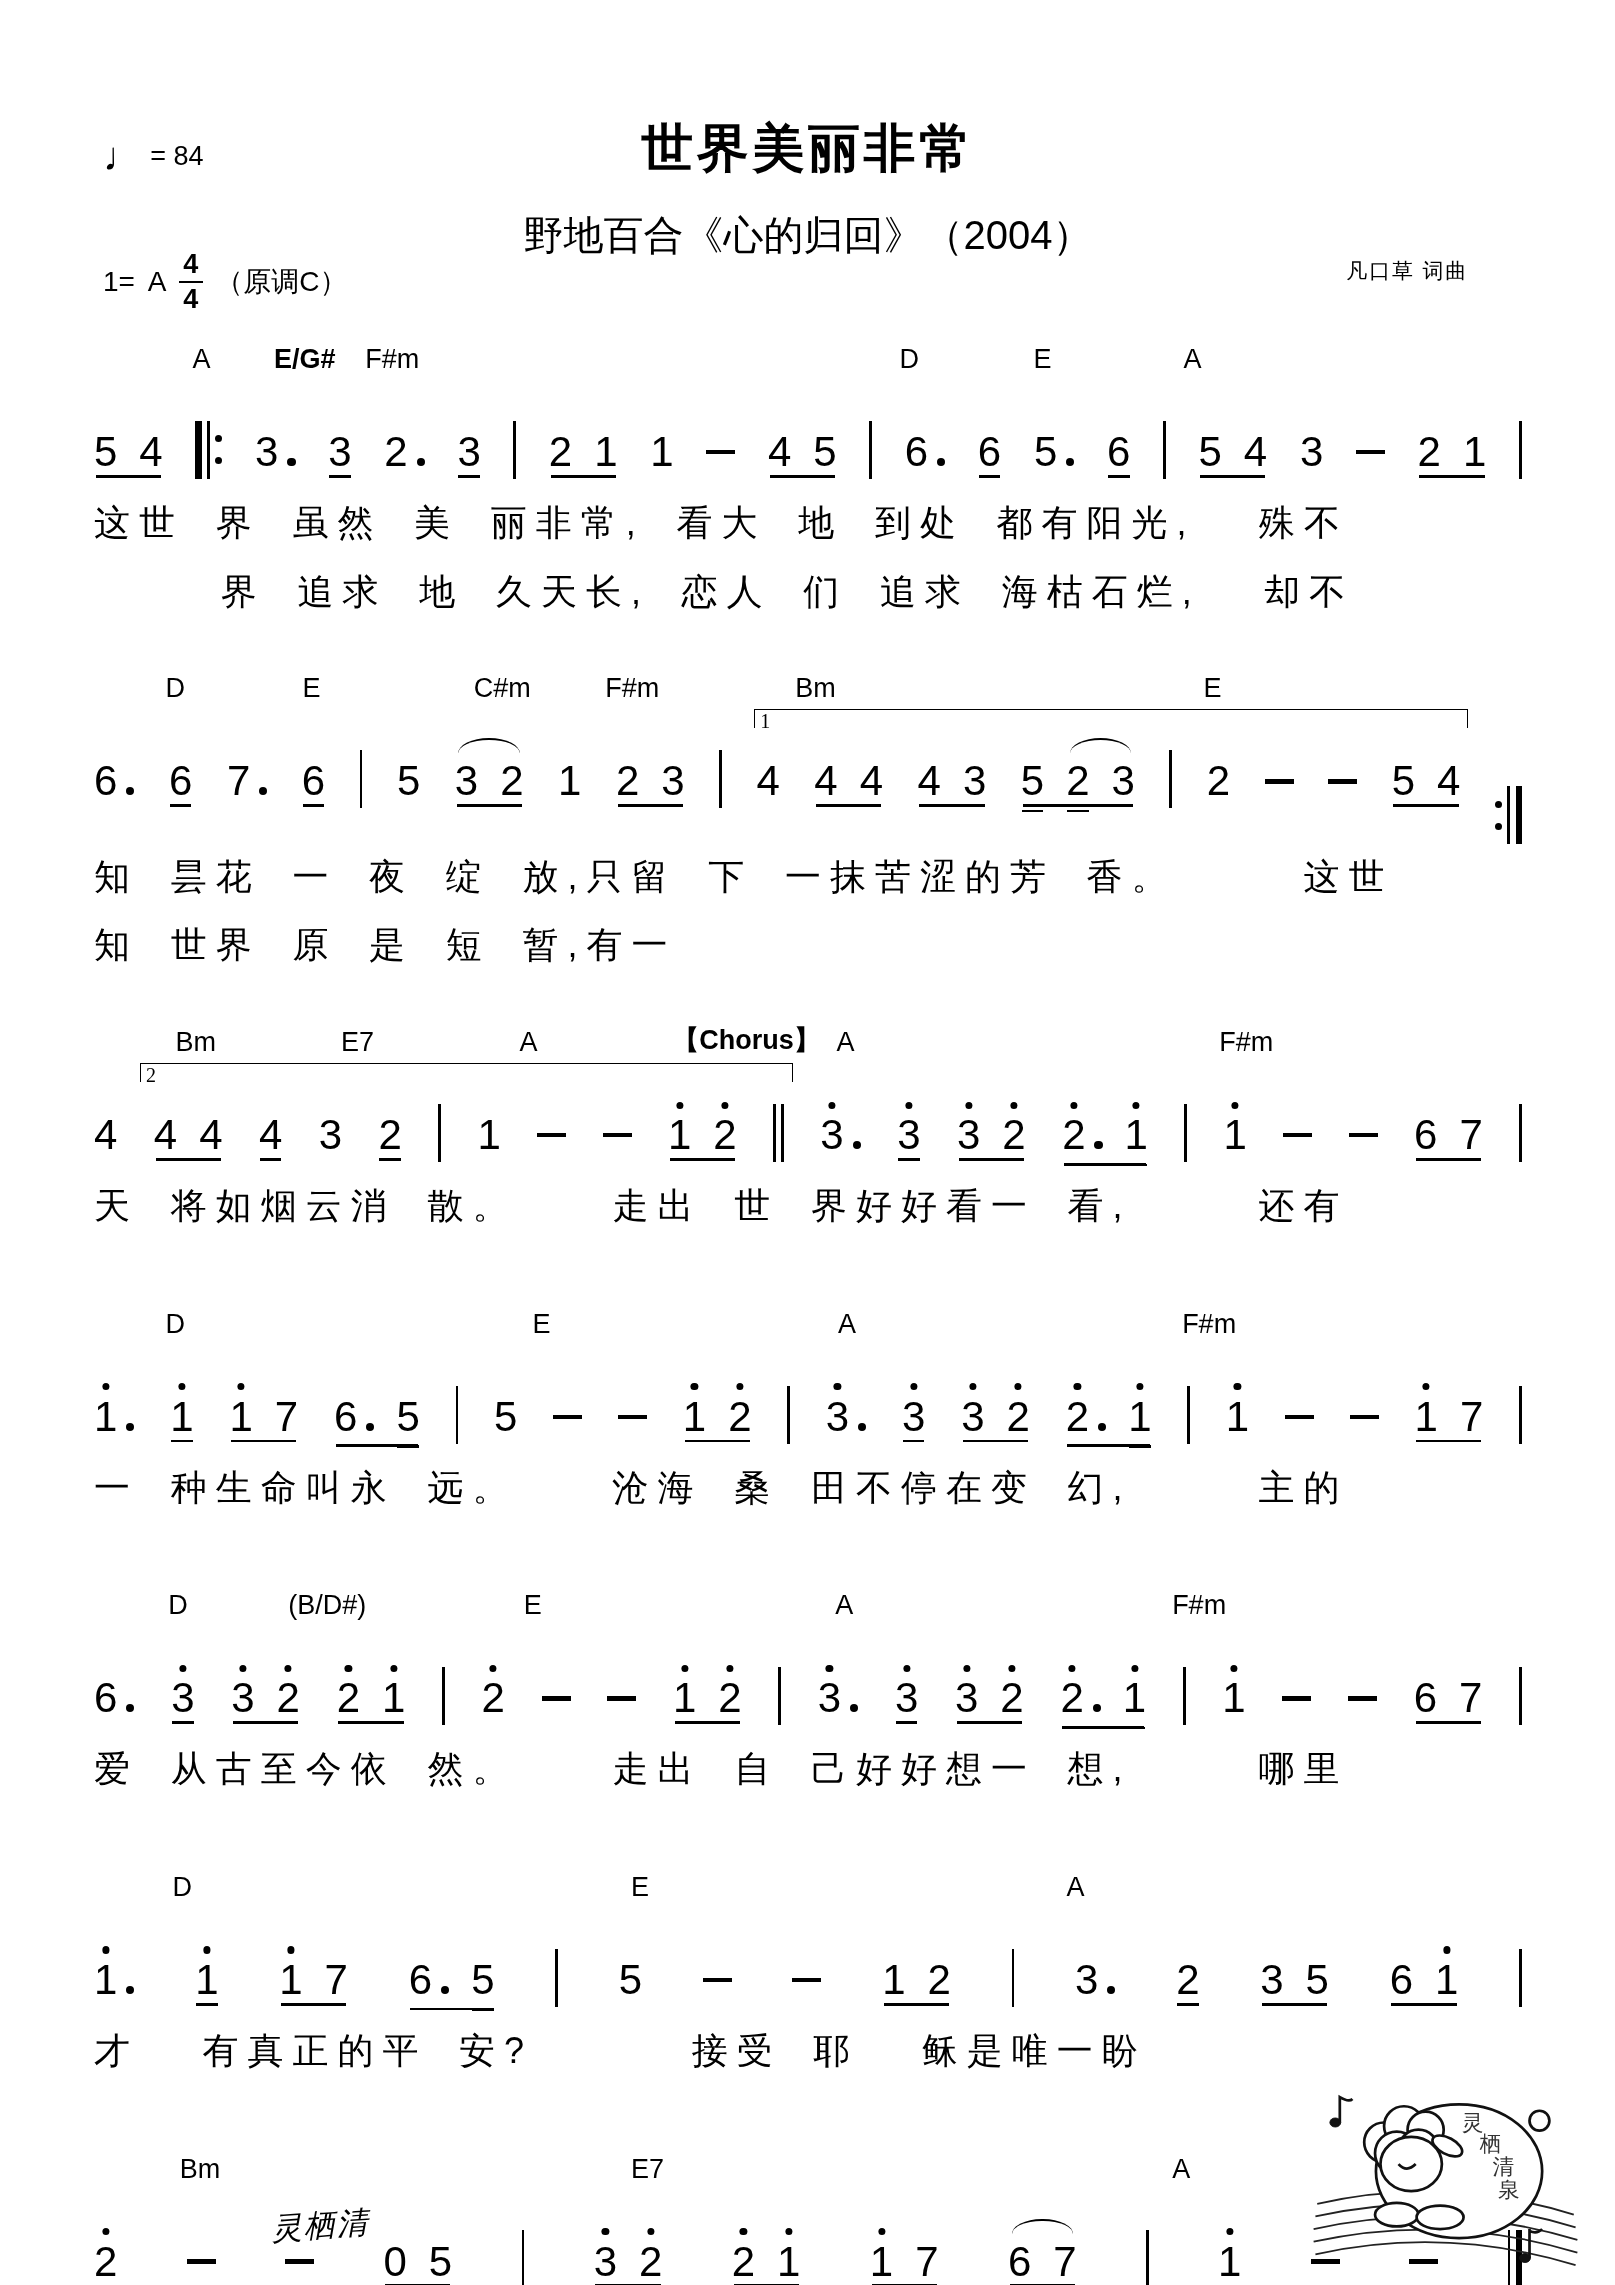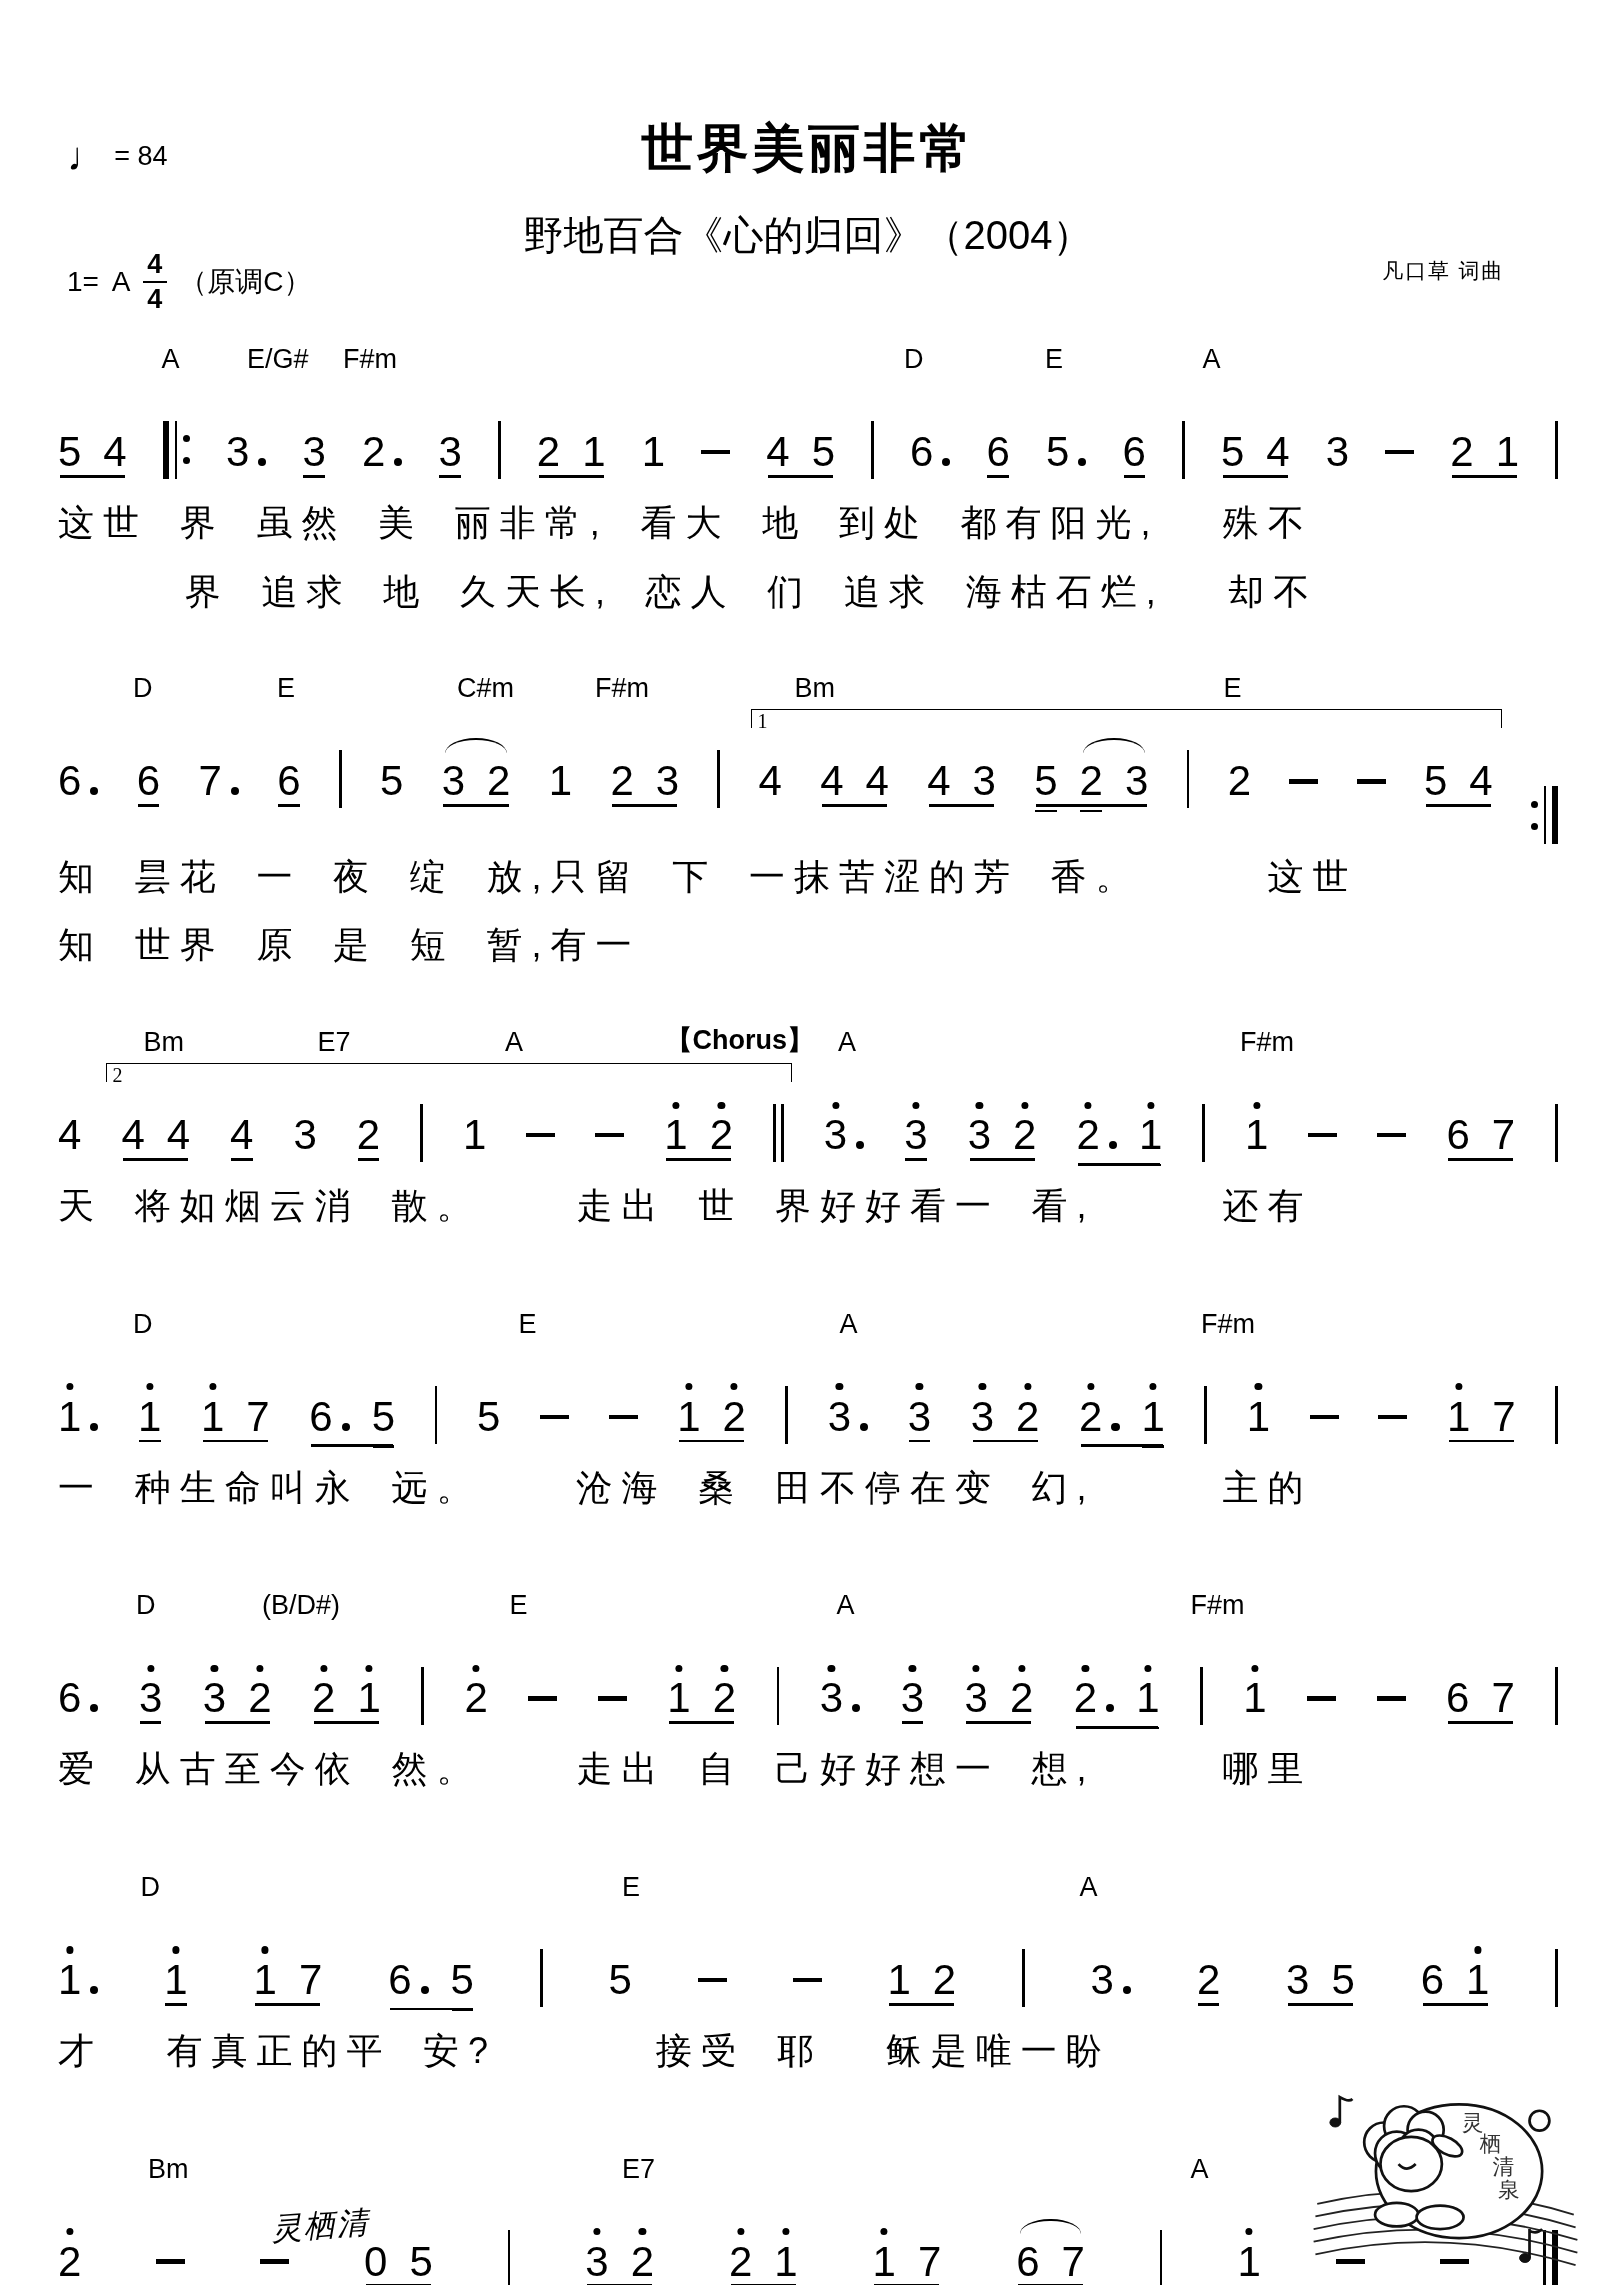--- a/index.html
+++ b/index.html
@@ -1,18 +1,18 @@
 <!DOCTYPE html>
 <html style="font-size:14.5px"><head>
 <meta charset="utf-8">
 <style>
   html,body{margin:0;padding:0;background:#fff;}
   .page{position:relative;width:1616px;height:2285px;background:#fff;overflow:hidden;
         font-family:"Liberation Sans", sans-serif;color:#000;}
-  .content{position:relative;padding:0 58px;}
+  .content{position:relative;padding:0 94px;}
 
   
   .header{position:relative;height:337px;}
   .tempo{position:absolute;left:9px;top:134px;font-size:27px;}
   .tempo .qnote{font-size:40px;vertical-align:-5.4px;margin-right:7.2px;}
   .title{position:absolute;left:0;right:0;top:114px;text-align:center;
          font-size:52px;font-weight:bold;letter-spacing:3.6px;}
   .subtitle{position:absolute;left:0;right:0;top:208px;text-align:center;font-size:40px;}
   .credit{position:absolute;right:54px;top:257px;font-size:21px;letter-spacing:1.8px;}
   .keyline{position:absolute;left:9px;top:251px;font-size:28px;display:flex;align-items:center;gap:12.7px;}
@@ -84,21 +84,21 @@
           <span class="tnum">4</span>
         </span>
         <span>（原调C）</span>
       </div>
     </div>
 
     <div id="systems">
         <div class="system two-lyrics">
           <div class="chordrow">
             <span class="chord" style="left: 6.9%;">A</span>
-            <span class="chord" style="left: 12.6%;">E/G#</span>
+            <span class="chord" style="left: 12.6%; font-weight: bold;">E/G#</span>
             <span class="chord" style="left: 19%;">F#m</span>
             <span class="chord" style="left: 56.4%;">D</span>
             <span class="chord" style="left: 65.8%;">E</span>
             <span class="chord" style="left: 76.3%;">A</span>
           </div>
           <div class="noterow">
             <span class="beam">
               <span class="tok">
                 <span class="num">5</span>
               </span>

